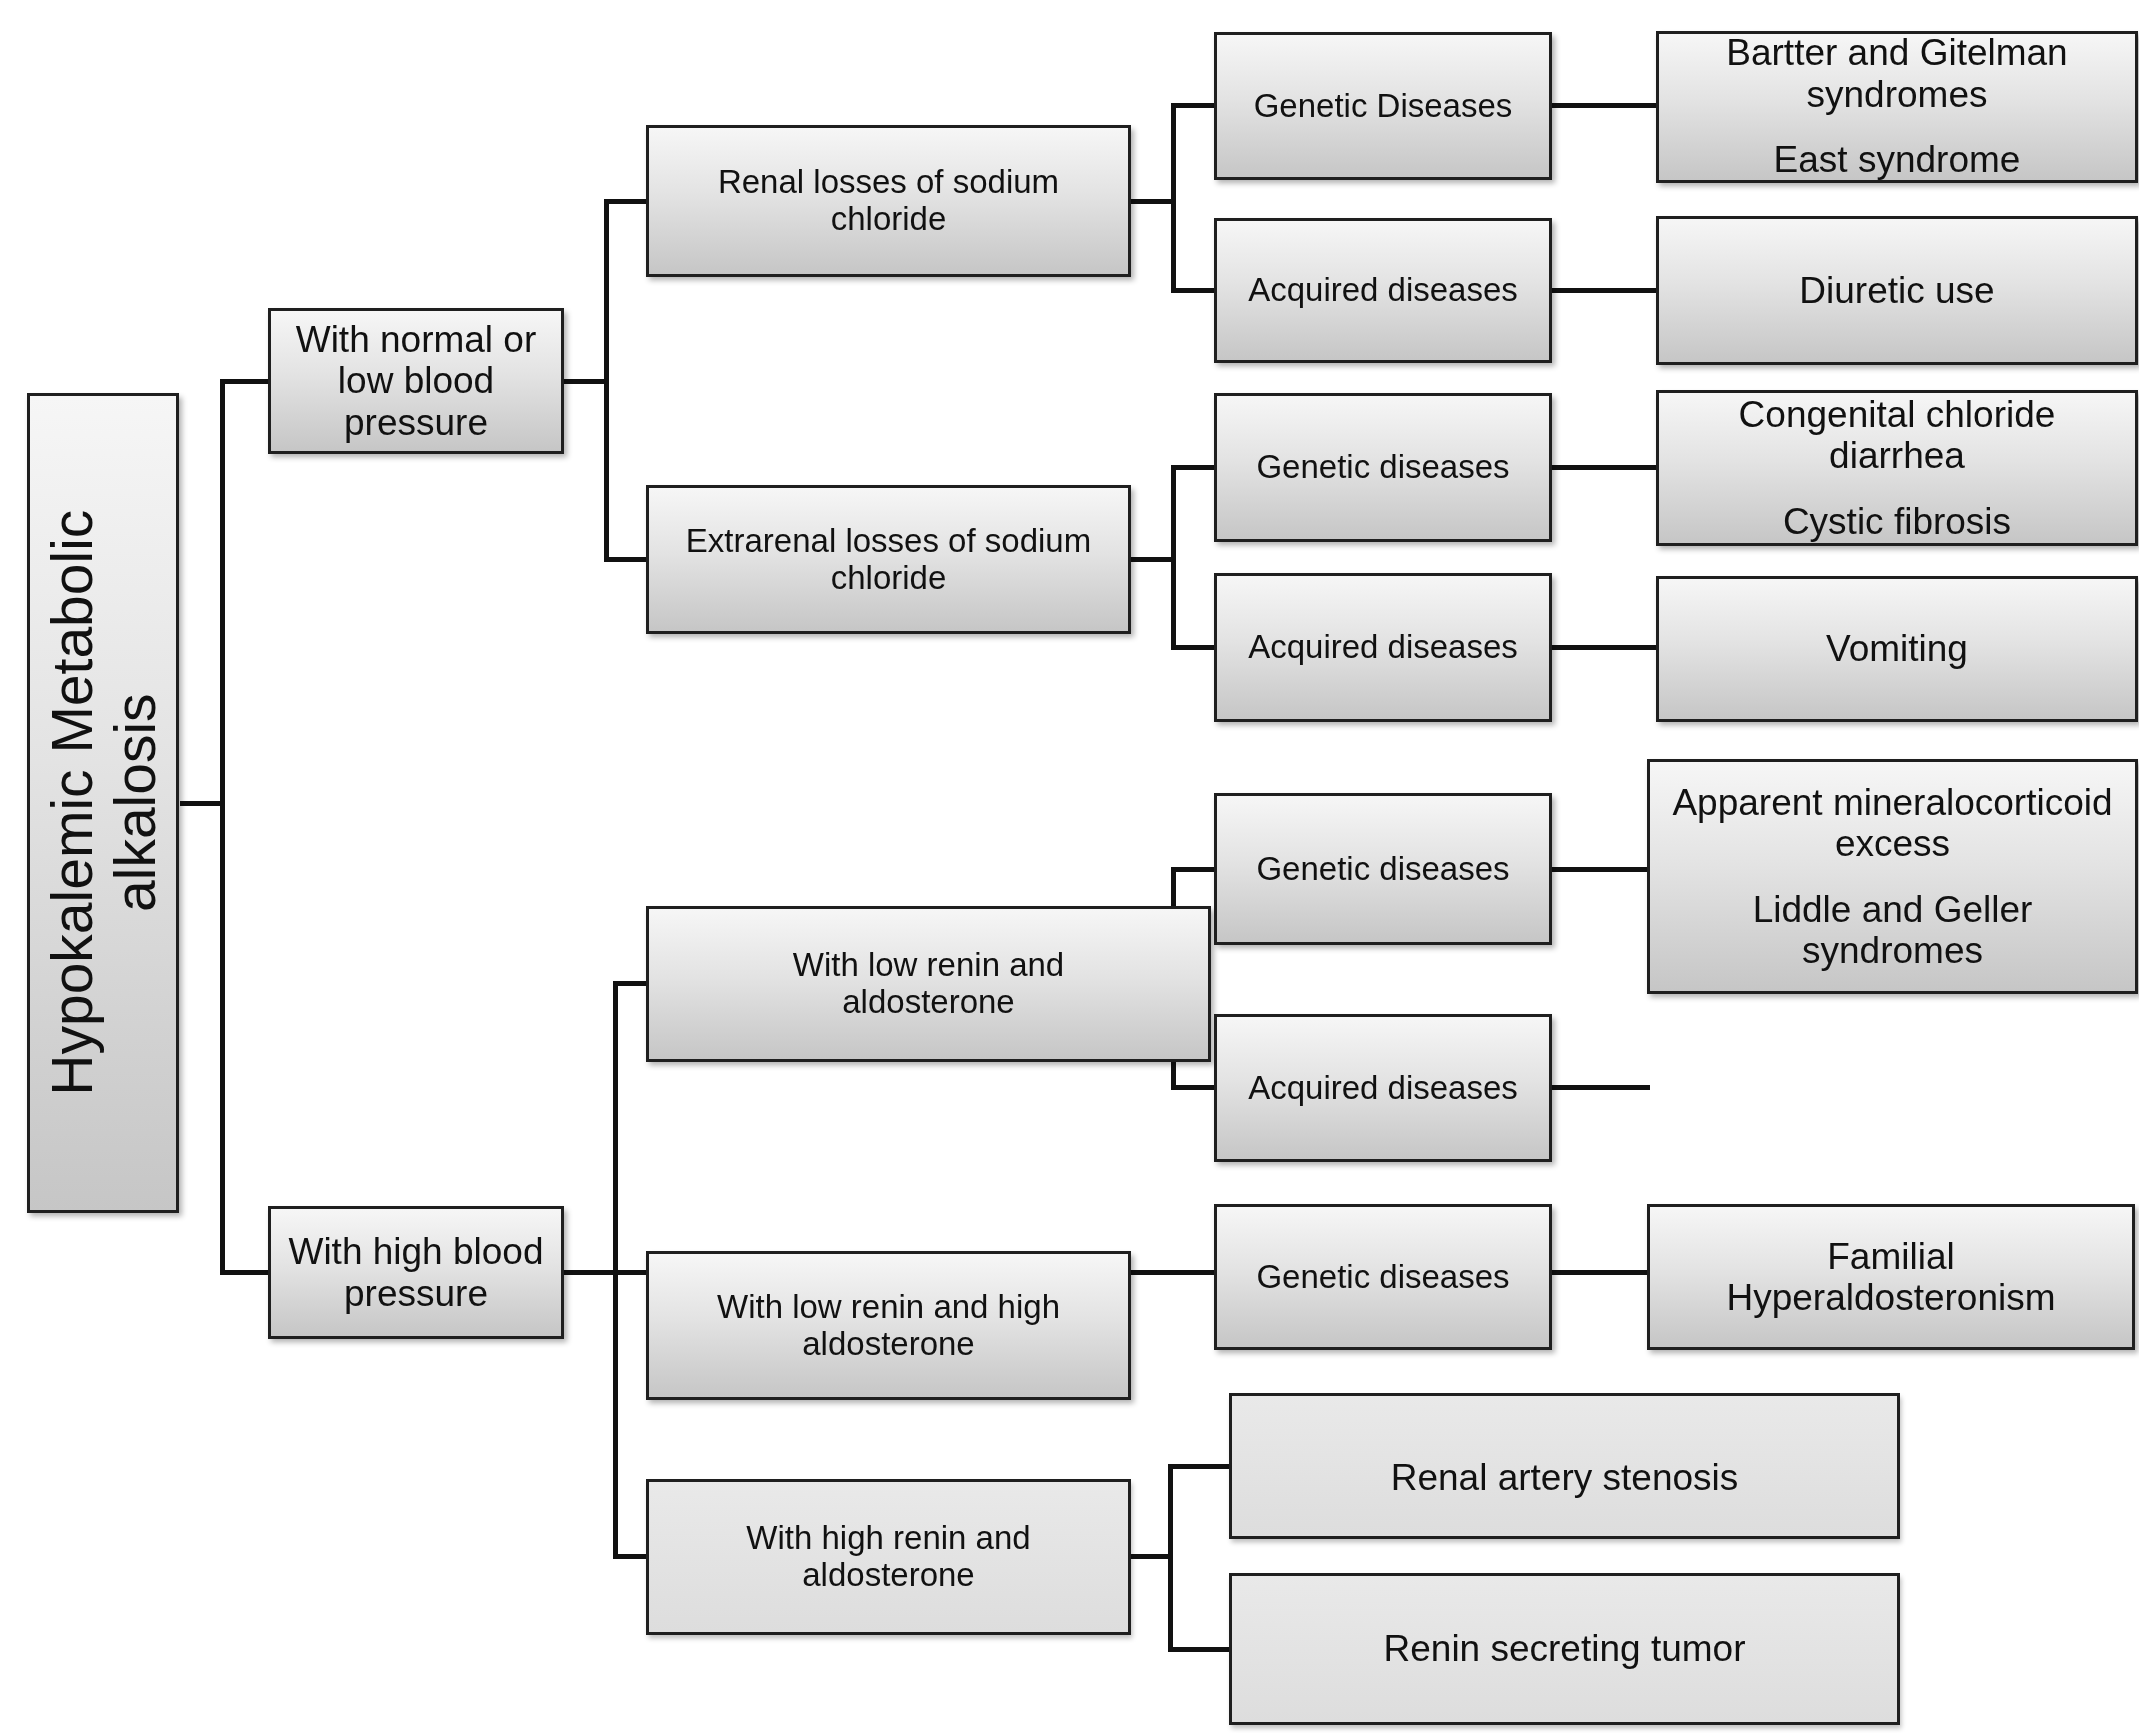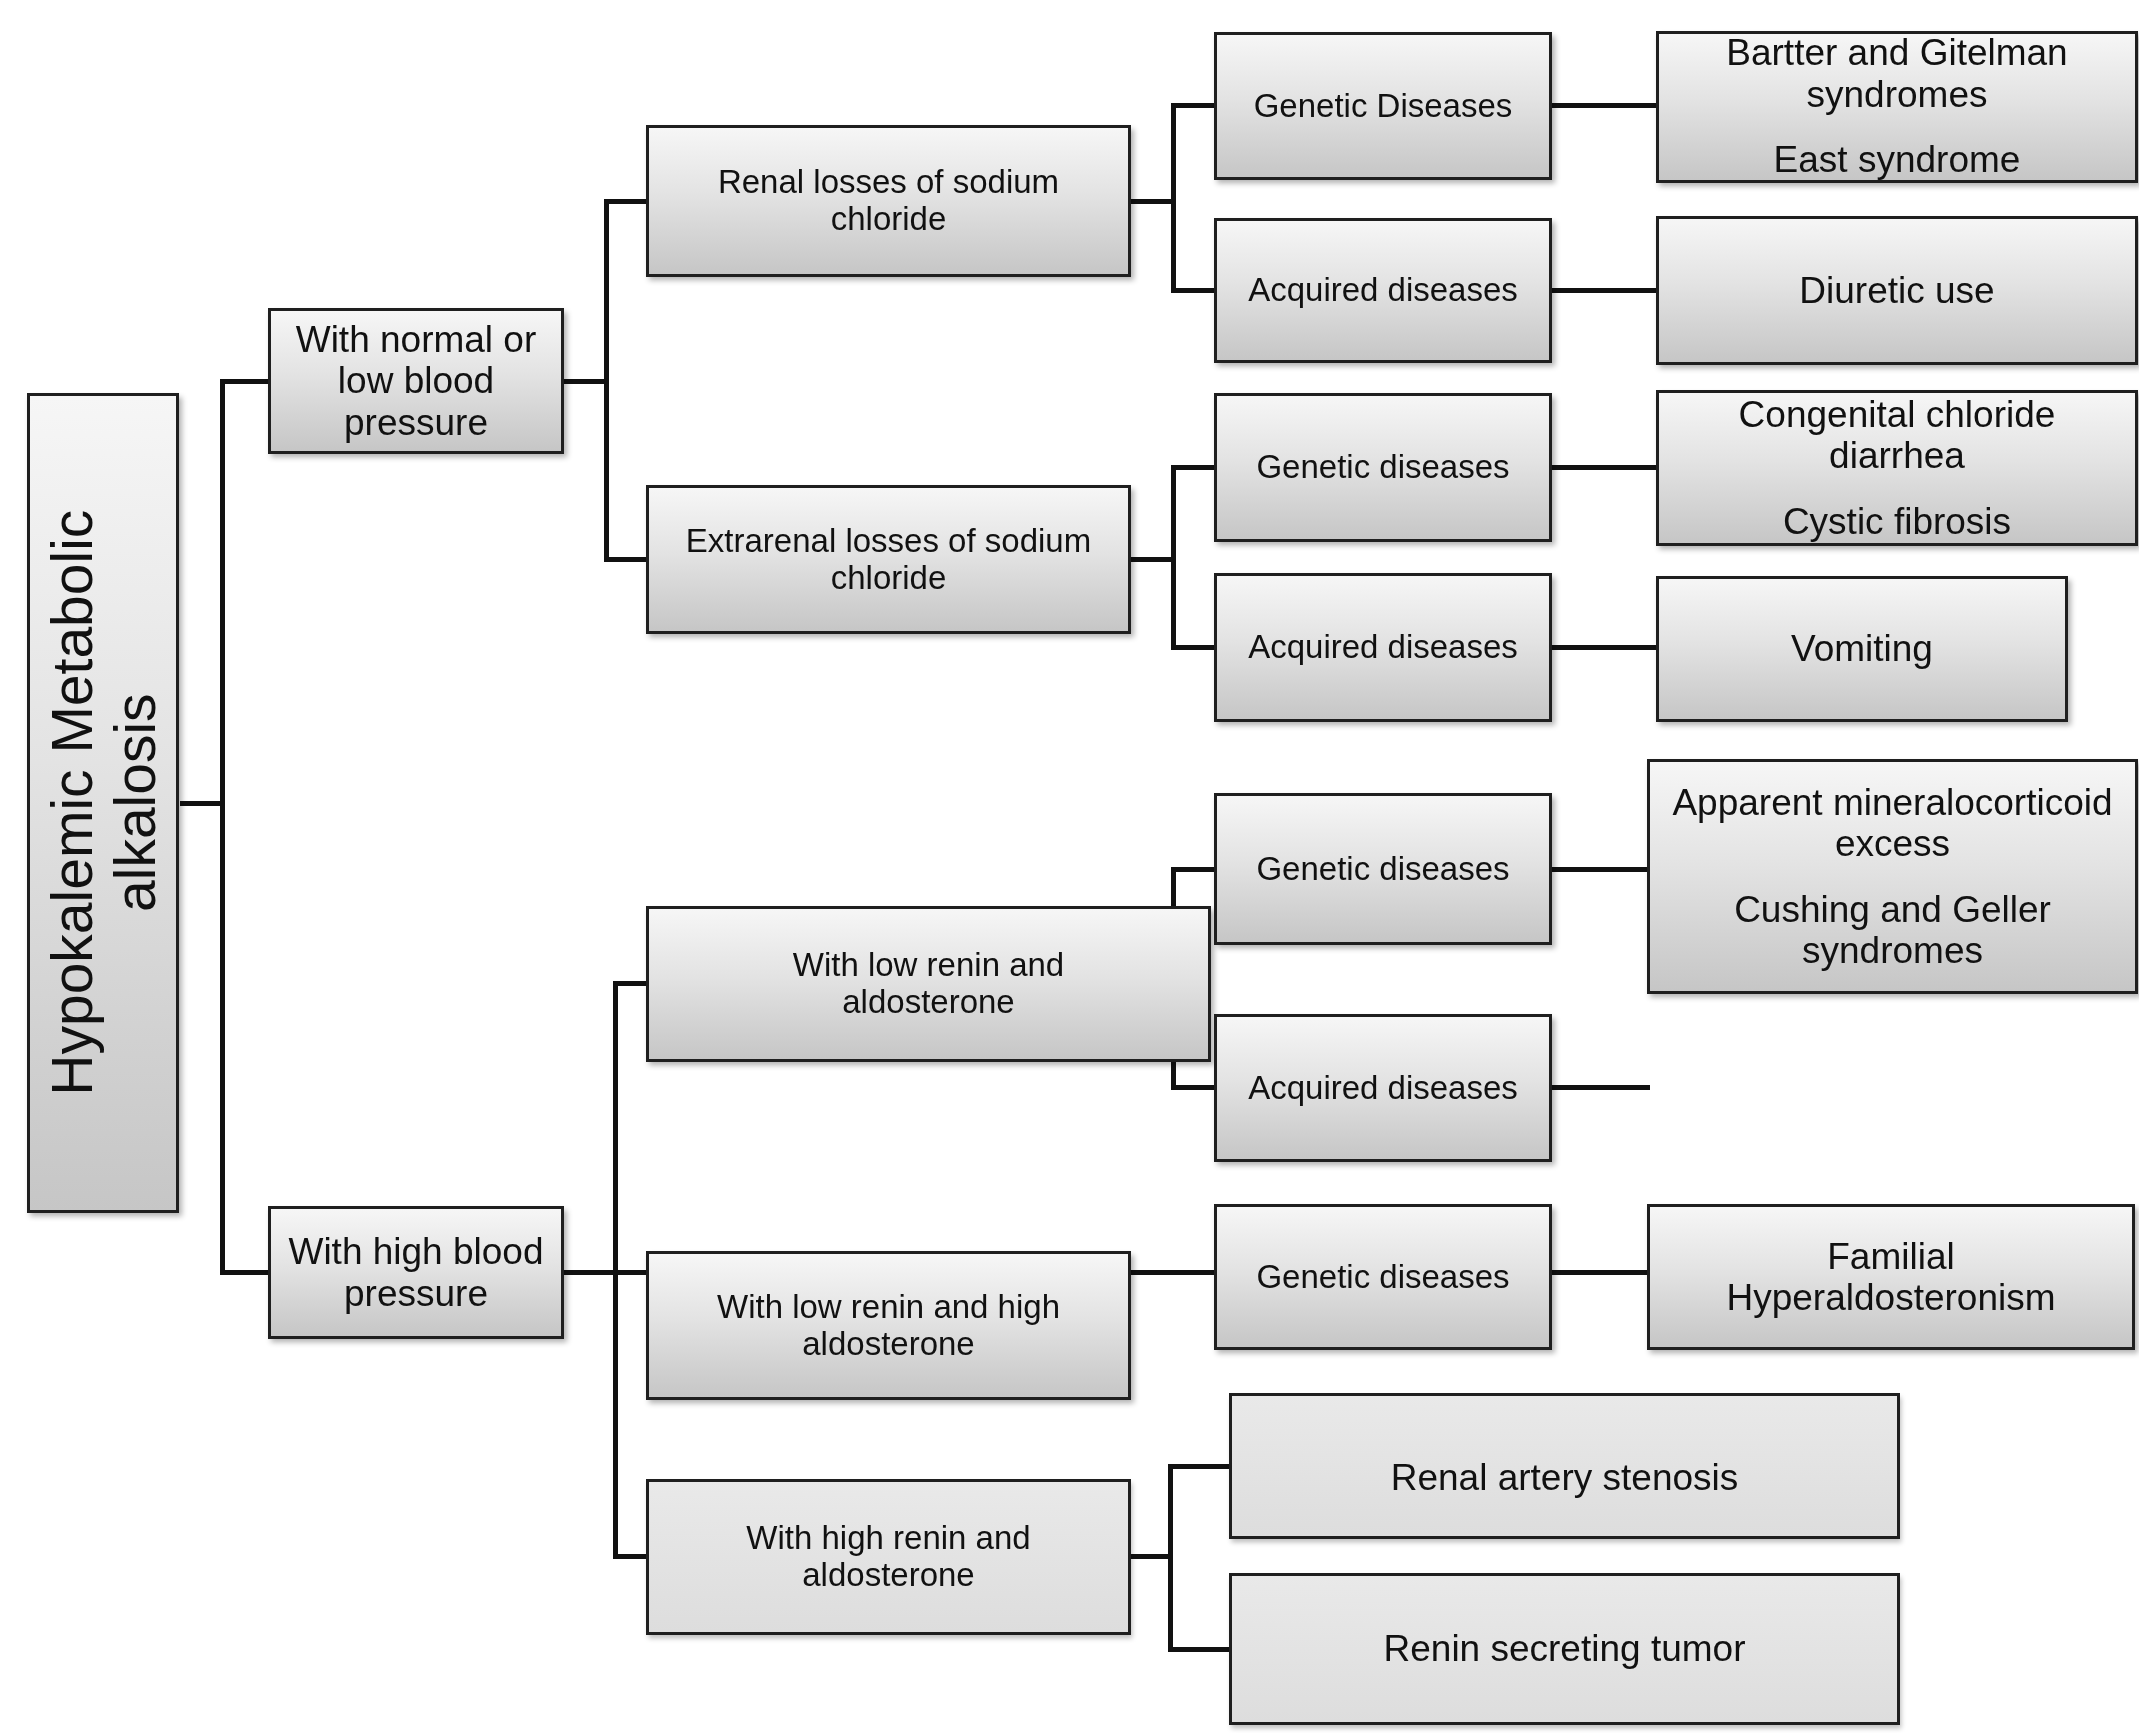--- a/index.html
+++ b/index.html
@@ -137,27 +137,27 @@
     <span class="lbl sub">East syndrome</span>
   </div>
   <div class="node f52" style="left:1656px;top:216px;width:482px;height:149px;">
     <span class="lbl">Diuretic use</span>
   </div>
   <div class="node f52" style="left:1656px;top:390px;width:482px;height:156px;">
     <span class="lbl">Congenital chloride
 diarrhea</span>
     <span class="lbl sub">Cystic fibrosis</span>
   </div>
-  <div class="node f52" style="left:1656px;top:576px;width:412px;height:146px;">
+  <div class="node f52" style="left:1656px;top:576px;width:482px;height:146px;">
     <span class="lbl">Vomiting</span>
   </div>
   <div class="node f52" style="left:1647px;top:759px;width:491px;height:235px;">
     <span class="lbl">Apparent mineralocorticoid
 excess</span>
-    <span class="lbl sub">Cushing and Geller syndromes</span>
+    <span class="lbl sub">Liddle and Geller syndromes</span>
   </div>
   <div class="node f52" style="left:1647px;top:1204px;width:488px;height:146px;">
     <span class="lbl">Familial
 Hyperaldosteronism</span>
   </div>
 
   <div class="node f52 flat" style="left:1229px;top:1393px;width:671px;height:146px;">
     <span class="lbl sub">Renal artery stenosis</span>
   </div>
   <div class="node f52 flat" style="left:1229px;top:1573px;width:671px;height:152px;">

